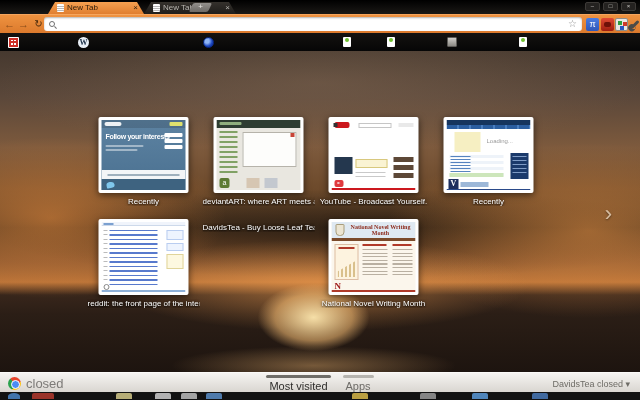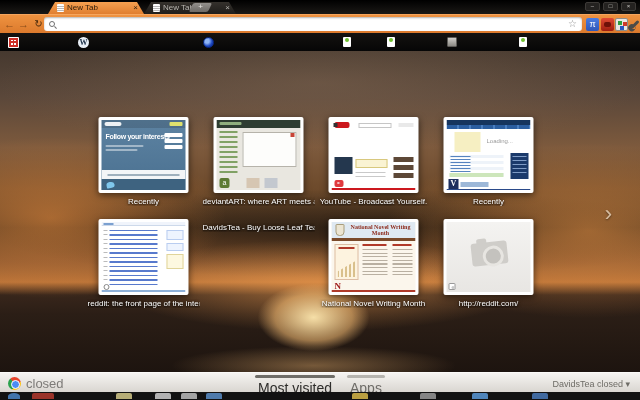--- a/index.html
+++ b/index.html
@@ -232,21 +232,21 @@
   .footer{position:absolute;top:372px;left:0;width:640px;height:20px;
           background:linear-gradient(#f6f4f1,#d9d6d1);border-top:1px solid #fbfaf8;}
   .f-left{position:absolute;left:8px;top:0;height:20px;display:flex;align-items:center;gap:5px;}
   .chrome-logo{position:relative;width:13px;height:13px;border-radius:50%;
           background:conic-gradient(from -40deg,#e8452c 0 120deg,#ffc20a 0 240deg,#2aa14d 0 360deg);}
   .chrome-logo::after{content:"";position:absolute;left:3px;top:3px;width:7px;height:7px;
           background:#4a8cf5;border:1.5px solid #fff;border-radius:50%;}
   .f-brand{font-size:13px;color:#7d7b78;}
   .f-tabs{position:absolute;left:0;right:0;top:0;height:20px;display:flex;gap:18px;
           justify-content:center;}
-  .f-tab{position:relative;padding-top:7px;font-size:14px;color:#6e6c68;}
+  .f-tab{position:relative;padding-top:7px;font-size:11px;color:#6e6c68;}
   .f-tab .ind{position:absolute;top:2px;left:-3px;right:-3px;height:3px;border-radius:2px;background:#b6b4af;}
   .f-tab.active{color:#2e2d2b;}
   .f-tab.active .ind{background:#6f6d68;}
   .f-right{position:absolute;right:10px;top:6px;font-size:9px;color:#6e6c66;}
 
   
   .taskbar{position:absolute;top:392px;left:0;width:640px;height:8px;background:#121212;}
   .tk{position:absolute;bottom:1px;height:6px;width:16px;border-radius:2px 2px 0 0;opacity:.85;}
 </style>
 </head>
@@ -413,29 +413,20 @@
               </div>
           <div class="c2"></div>
               <div class="c3"></div>
           <div class="nlogo">N</div>
           <div class="bb"></div>
         </div>
           </div>
         <figcaption>National Novel Writing Month</figcaption>
       </figure>
 
-      <figure>
-        <div class="shot">
-            <div class="scr phx">
-          <div class="cam"></div>
-          <div class="fav"></div>
-        </div>
-          </div>
-        <figcaption>http://reddit.com/</figcaption>
-      </figure>
 
     </div>
     <span class="chev">›</span>
   </div>
 
   <div class="footer">
     <div class="f-left">
       <span class="chrome-logo"></span>
       <span class="f-brand">closed</span>
     </div>

